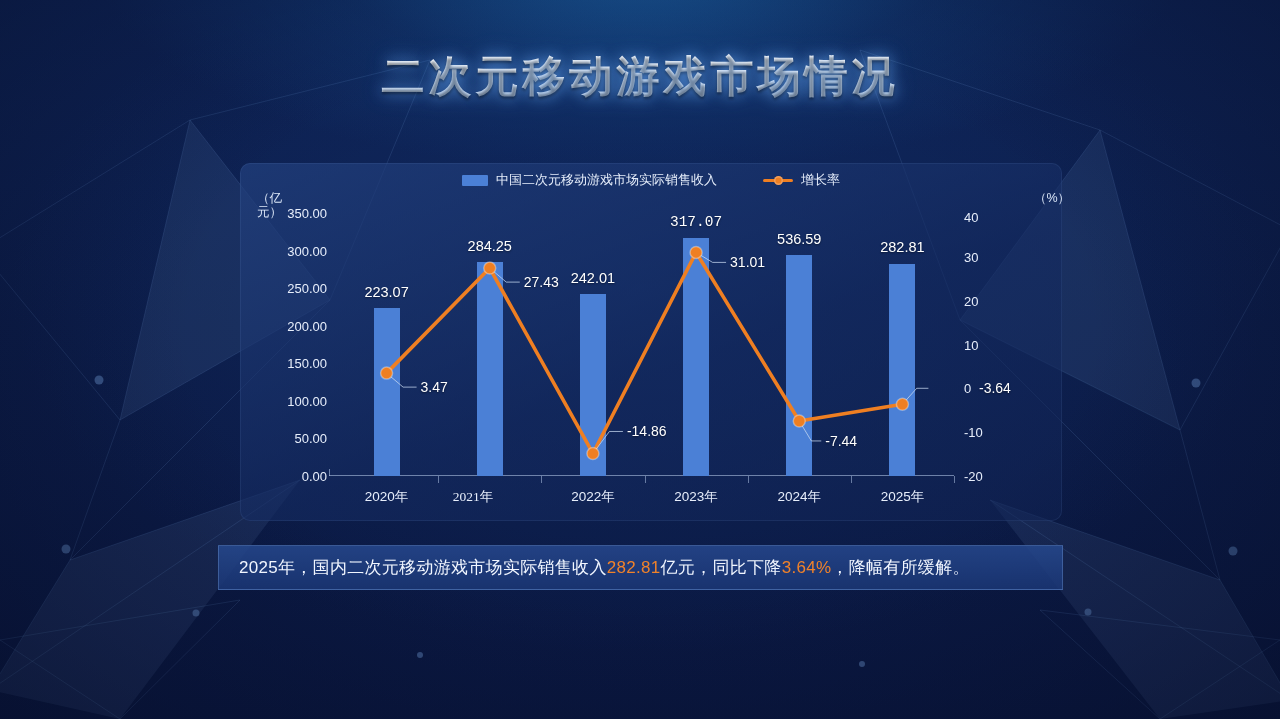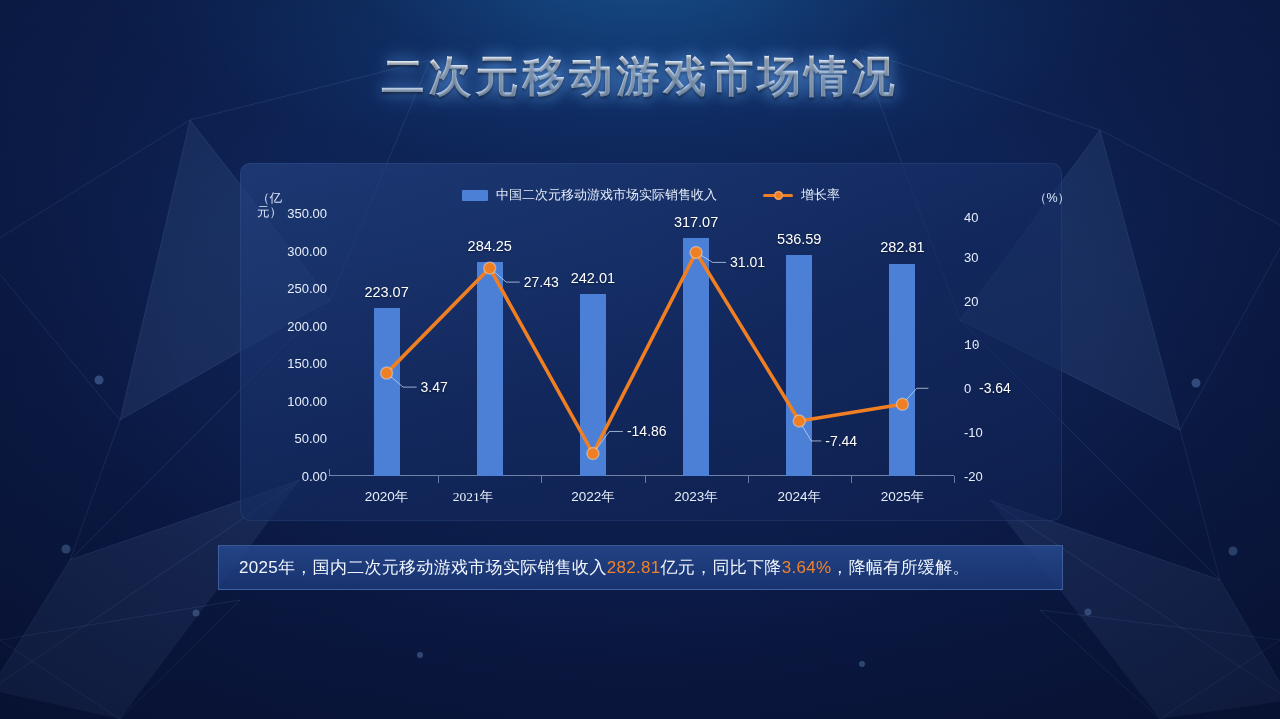--- a/index.html
+++ b/index.html
@@ -39,21 +39,21 @@
   }
 
   
   #chart-card {
     position:absolute; left:240px; top:163px; width:822px; height:358px;
     border-radius:10px;
     background:linear-gradient(160deg, rgba(34,64,126,.72) 0%, rgba(20,42,96,.62) 55%, rgba(16,34,82,.55) 100%);
     box-shadow:inset 0 0 0 1px rgba(130,170,230,.10);
   }
 
-  .legend { position:absolute; top:23px; left:0; width:100%;
+  .legend { position:absolute; top:8px; left:0; width:100%;
             display:flex; justify-content:center; align-items:flex-end; gap:46px; }
   .legend-item{ display:flex; align-items:center; gap:8px; }
   .legend-swatch-bar{ width:26px; height:11px; background:#4b80d6; border-radius:1px; }
   .legend-swatch-line{ position:relative; width:30px; height:11px; }
   .legend-swatch-line::before{ content:""; position:absolute; left:0; top:4px; width:30px; height:3px; background:#ef7f22; border-radius:2px;}
   .legend-swatch-line::after{ content:""; position:absolute; left:11px; top:1px; width:9px; height:9px; border-radius:50%;
                               background:#ef7f22; box-shadow:0 0 0 1.5px rgba(255,255,255,.25) inset;}
   .legend-label{ font-size:13px; color:#e6eefb; white-space:nowrap; }
 
   .axis-unit { position:absolute; font-size:12.5px; color:#dce7f8; line-height:1.15;
@@ -161,34 +161,34 @@
         <div class="ytick" style="top: 150.286px;">150.00</div>
         <div class="ytick" style="top: 112.714px; margin-left: 40px;">200.00</div>
         <div class="ytick" style="top: 75.1429px;">250.00</div>
         <div class="ytick" style="top: 37.5714px;">300.00</div>
         <div class="ytick" style="top: 0px;">350.00</div>
       </div>
     <div id="yticks-right">
         <div class="ytick-r" style="top: 263px;">-20</div>
         <div class="ytick-r" style="top: 219.167px;">-10</div>
         <div class="ytick-r" style="top: 175.333px;">0</div>
-        <div class="ytick-r" style="top: 131.5px; font-family: Liberation Mono, monospace;">10</div>
+        <div class="ytick-r" style="top: 131.5px;">10</div>
         <div class="ytick-r" style="top: 87.6667px;">20</div>
         <div class="ytick-r" style="top: 43.8333px;">30</div>
         <div class="ytick-r" style="top: 4px;">40</div>
       </div>
     <div id="bars">
         <div class="bar" style="left: 38.5833px; height: 167.621px;"></div>
         <div class="bar-label" style="left: 51.5833px; top: 71.3788px;">223.07</div>
         <div class="bar" style="left: 141.75px; height: 213.594px;"></div>
         <div class="bar-label" style="left: 154.75px; top: 25.4064px;">284.25</div>
         <div class="bar" style="left: 244.917px; height: 181.853px;"></div>
         <div class="bar-label" style="left: 257.917px; top: 57.1468px;">242.01</div>
         <div class="bar" style="left: 348.083px; height: 238.255px;"></div>
-        <div class="bar-label" style="left: 361.083px; top: 0.744543px;">317.07</div>
+        <div class="bar-label" style="left: 361.083px; top: 0.744543px; font-family: Liberation Mono, monospace;">317.07</div>
         <div class="bar" style="left: 451.25px; height: 220.529px;"></div>
         <div class="bar-label" style="left: 464.25px; top: 18.4707px;">536.59</div>
         <div class="bar" style="left: 554.417px; height: 212.512px;"></div>
         <div class="bar-label" style="left: 567.417px; top: 26.4885px;">282.81</div>
       </div>
     <div id="xlabels">
         <div class="xlabel" style="left: 51.5833px;">2020年</div>
         <div class="tick-mark" style="left: 103.167px;"></div>
         <div class="xlabel" style="left: 138px; font-family: Liberation Serif, serif;">2021年</div>
         <div class="tick-mark" style="left: 206.333px;"></div>

